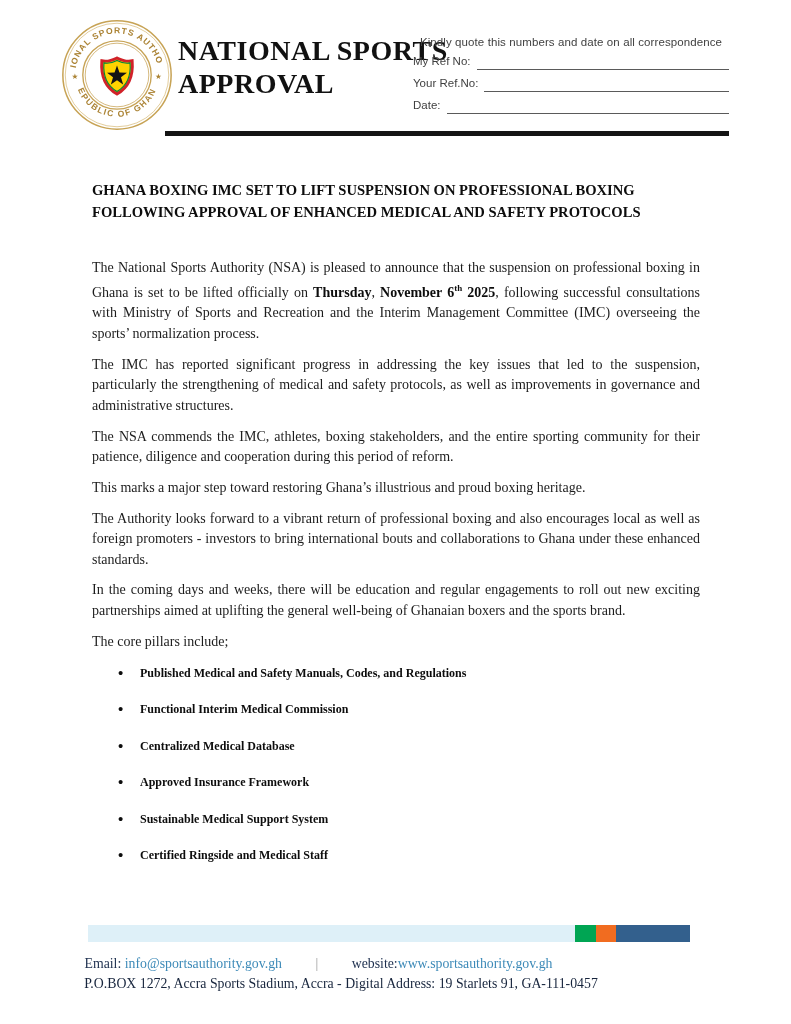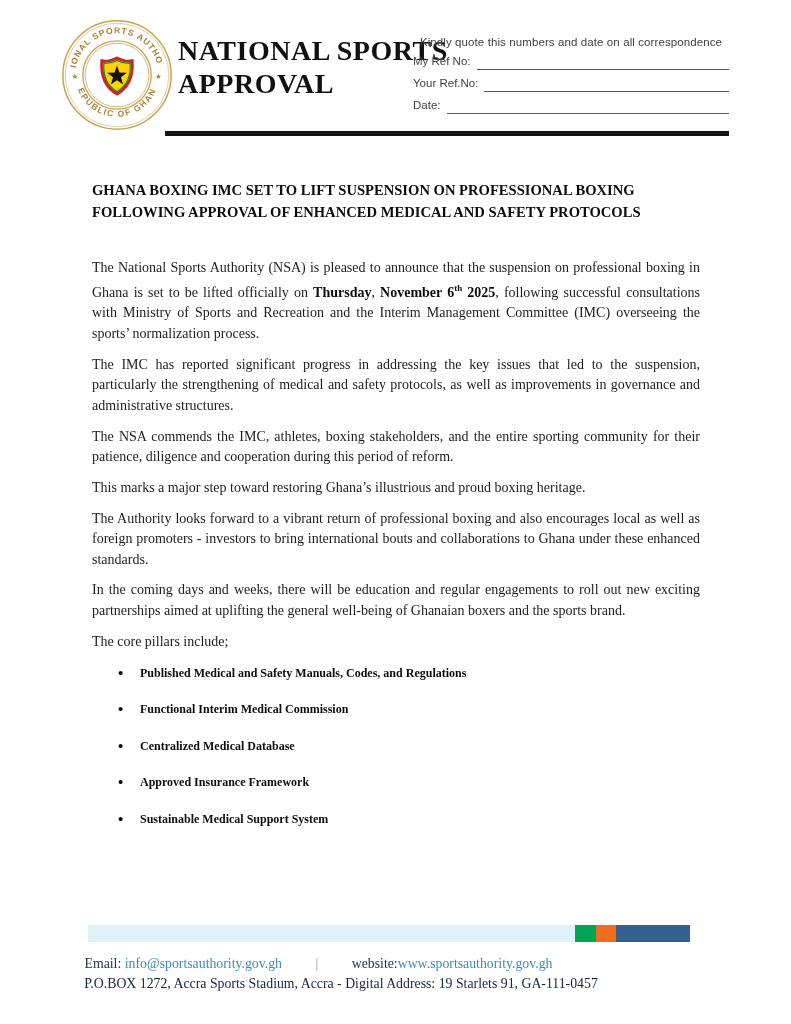--- a/index.html
+++ b/index.html
@@ -116,20 +116,21 @@
     <p>The Authority looks forward to a vibrant return of professional boxing and also encourages local as well as foreign promoters - investors to bring international bouts and collaborations to Ghana under these enhanced standards.</p>
     <p>In the coming days and weeks, there will be education and regular engagements to roll out new exciting partnerships aimed at uplifting the general well-being of Ghanaian boxers and the sports brand.</p>
     <p>The core pillars include;</p>
 
     <ul class="pillars">
       <li>Published Medical and Safety Manuals, Codes, and Regulations</li>
       <li>Functional Interim Medical Commission</li>
       <li>Centralized Medical Database</li>
       <li>Approved Insurance Framework</li>
       <li>Sustainable Medical Support System</li>
+      <li>Certified Ringside and Medical Staff</li>
     </ul>
   </div>
 
   <div class="footer-bar">
     <div class="seg-light"></div>
     <div class="seg-green"></div>
     <div class="seg-orange"></div>
     <div class="seg-navy"></div>
   </div>
 

